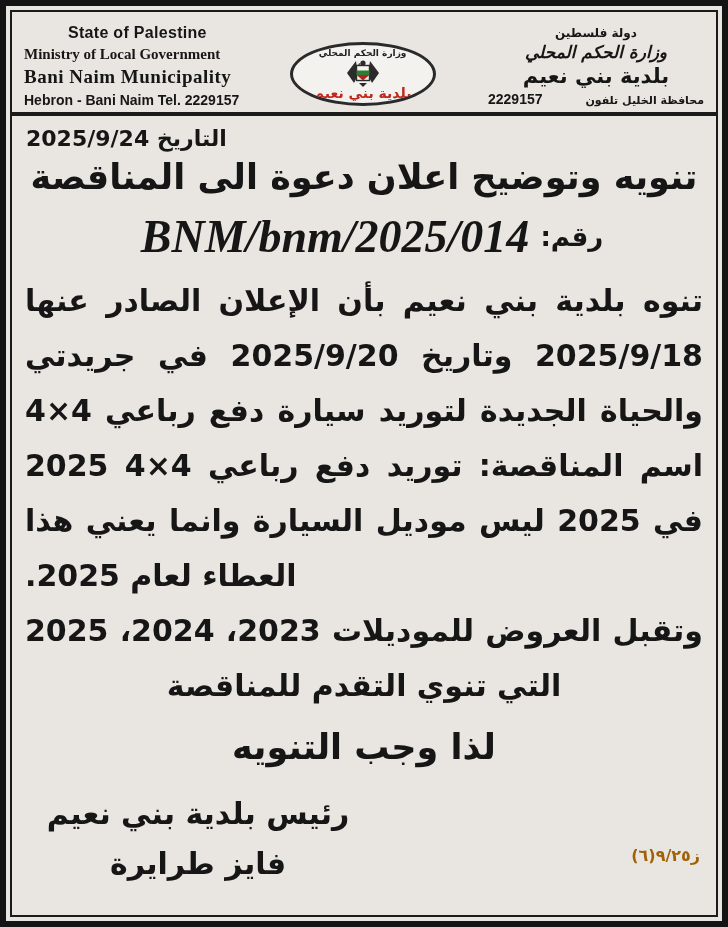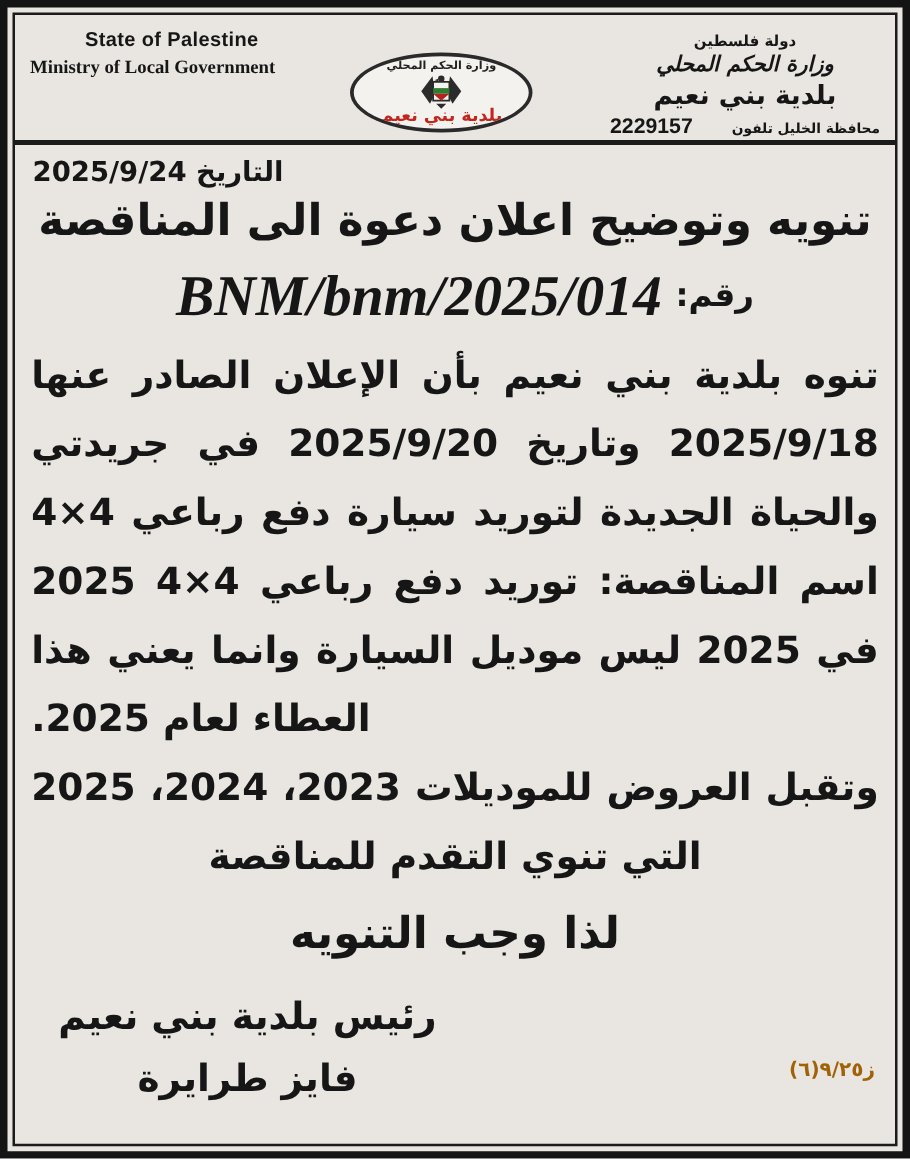--- a/index.html
+++ b/index.html
@@ -38,21 +38,21 @@
   .logo-bottom { position:absolute; bottom:2px; left:0; right:0; text-align:center;
                  font-size:14px; font-weight:900; direction:rtl; }
 
   .hdr-ar { direction:rtl; width:220px; text-align:center; padding-top:6px; }
   .hdr-ar .a1 { font-size:12px; font-weight:bold; }
   .hdr-ar .a2 { font-size:17px; font-weight:900; font-style:italic; margin-top:2px; }
   .hdr-ar .a3 { font-size:21px; font-weight:900; margin-top:2px; }
   .hdr-ar .a4 { display:flex; direction:rtl; justify-content:space-between; align-items:baseline;
                 margin-top:3px; padding:0 2px; }
   .hdr-ar .a4 .lbl { font-size:11px; font-weight:bold; }
-  .hdr-ar .a4 .num { font-family:"Liberation Sans",sans-serif; font-size:17px; font-weight:bold; direction:ltr; }
+  .hdr-ar .a4 .num { font-family:"Liberation Sans",sans-serif; font-size:14px; font-weight:bold; direction:ltr; }
 
   
   .date-line {
     direction:rtl; width:max-content; margin:10px 0 0 14px;
     font-size:22px; font-weight:bold;
   }
   .title {
     direction:rtl; text-align:center; margin-top:6px;
     font-size:35px; font-weight:900; letter-spacing:-0.5px;
   }
@@ -92,20 +92,22 @@
 <div class="page">
   <div class="frame-outer"></div>
   <div class="frame-inner"></div>
 
   <div class="content">
 
     <div class="header">
       <div class="hdr-en">
         <div class="l1">State of Palestine</div>
         <div class="l2">Ministry of Local Government</div>
+        <div class="l3">Bani Naim Municipality</div>
+        <div class="l4">Hebron - Bani Naim Tel. 2229157</div>
       </div>
 
       <div class="hdr-logo">
         <div class="logo-ellipse">
           <div class="logo-top">وزارة الحكم المحلي</div>
           <div class="logo-emblem">
             <svg width="46" height="30" viewBox="0 0 46 30" aria-hidden="true">
               <path d="M16 2 L7 14 L14 24 L18 16 Z" fill="#2b2b2b"></path>
               <path d="M30 2 L39 14 L32 24 L28 16 Z" fill="#2b2b2b"></path>
               <circle cx="23" cy="4" r="2.6" fill="#2b2b2b"></circle>

